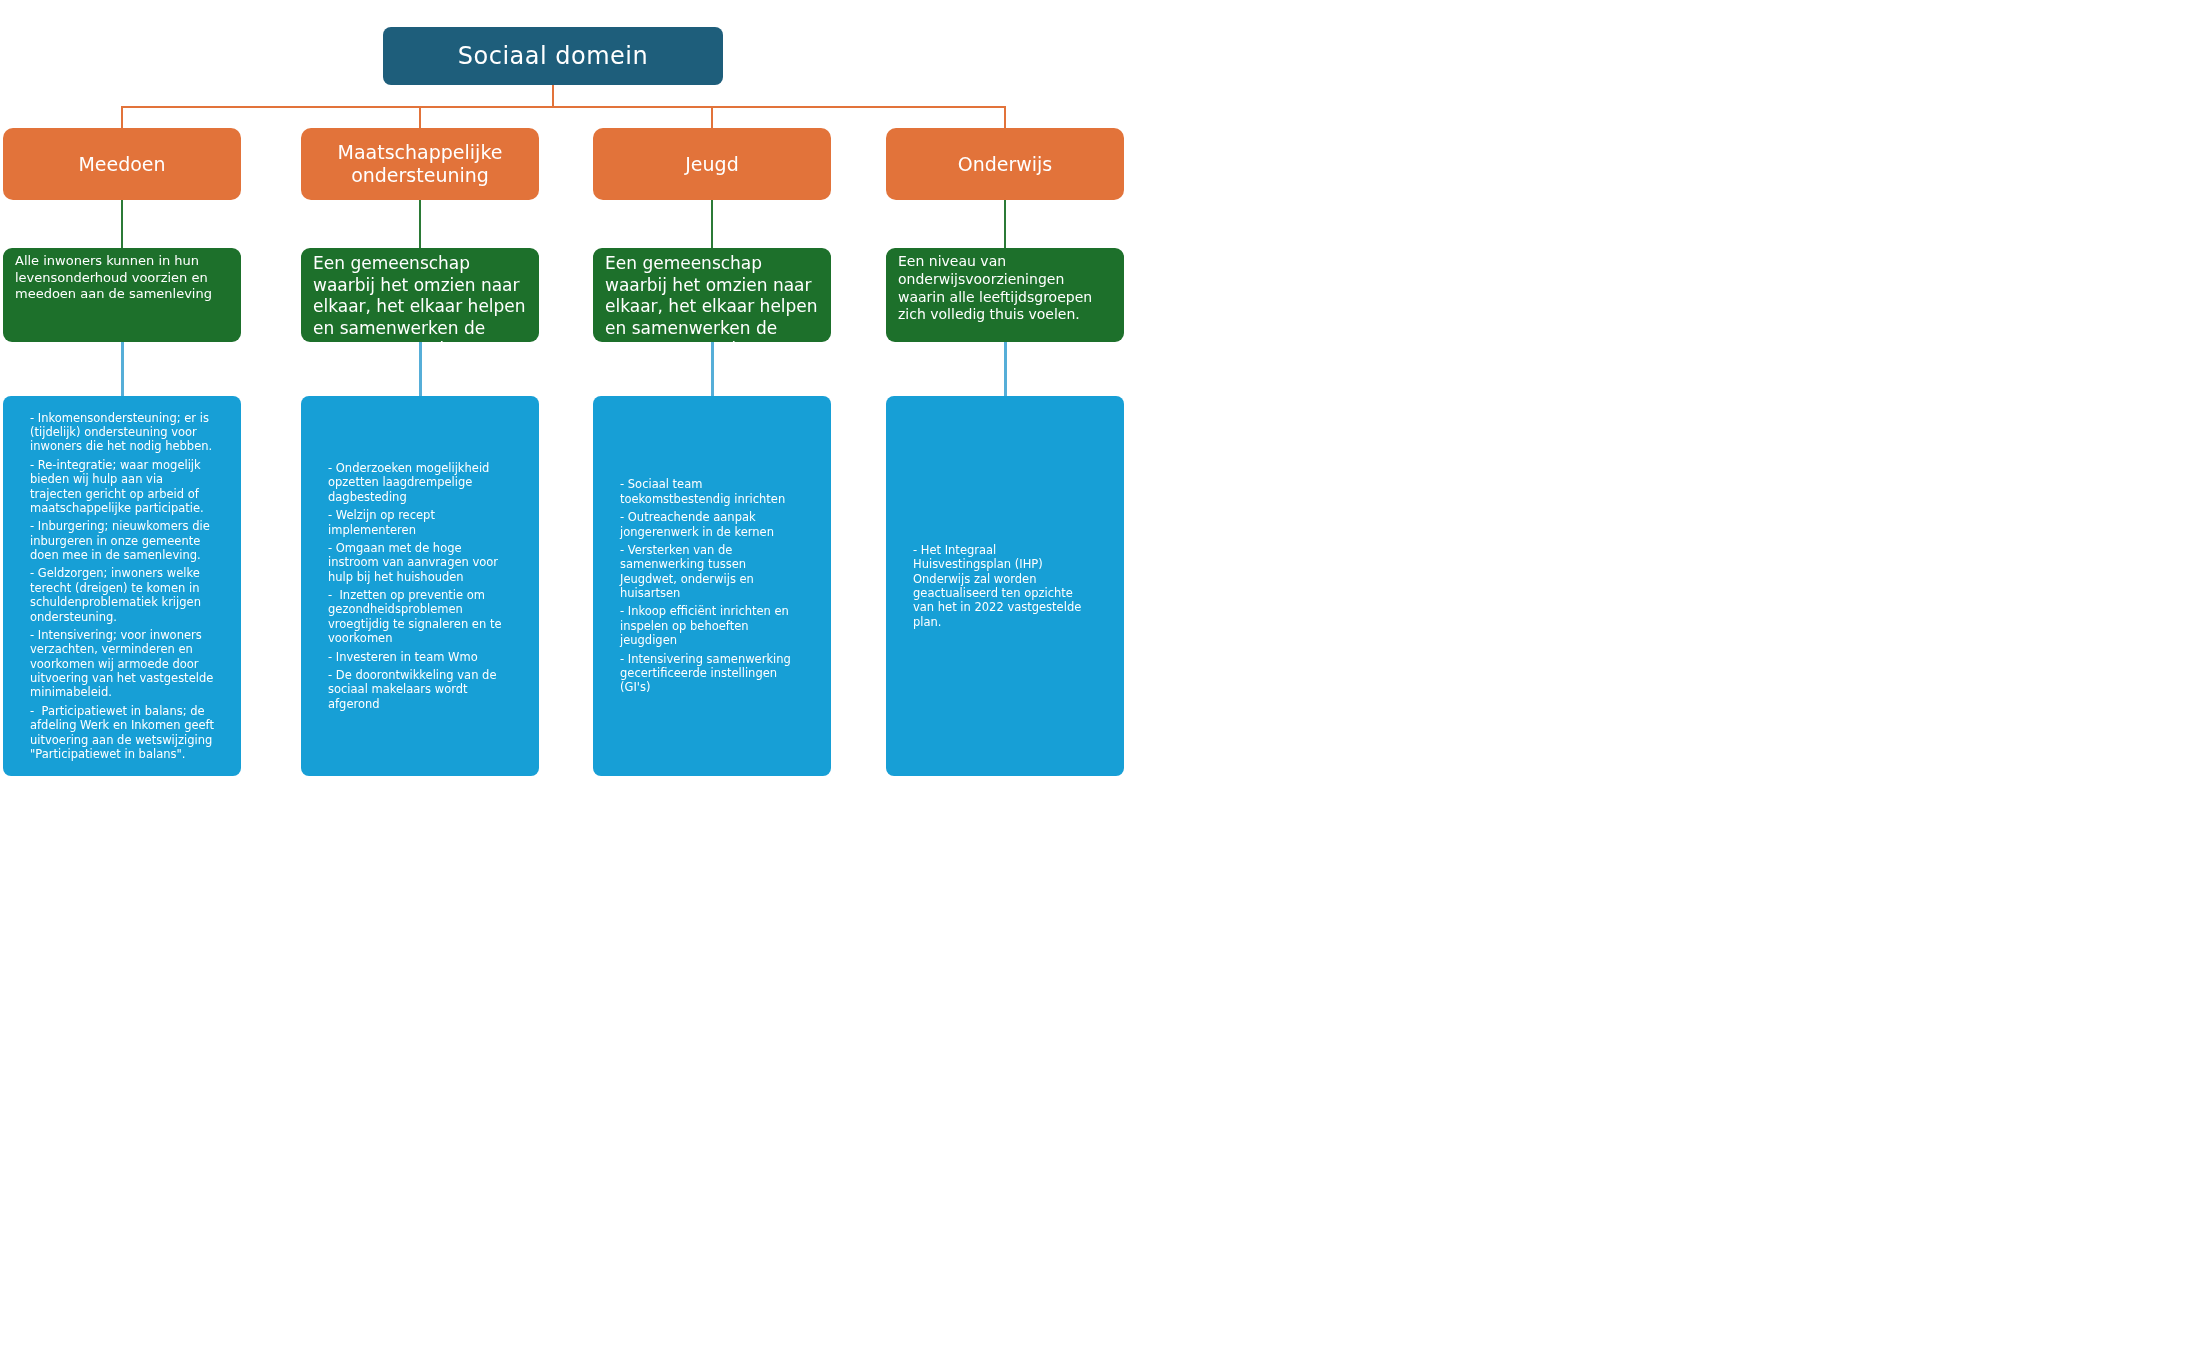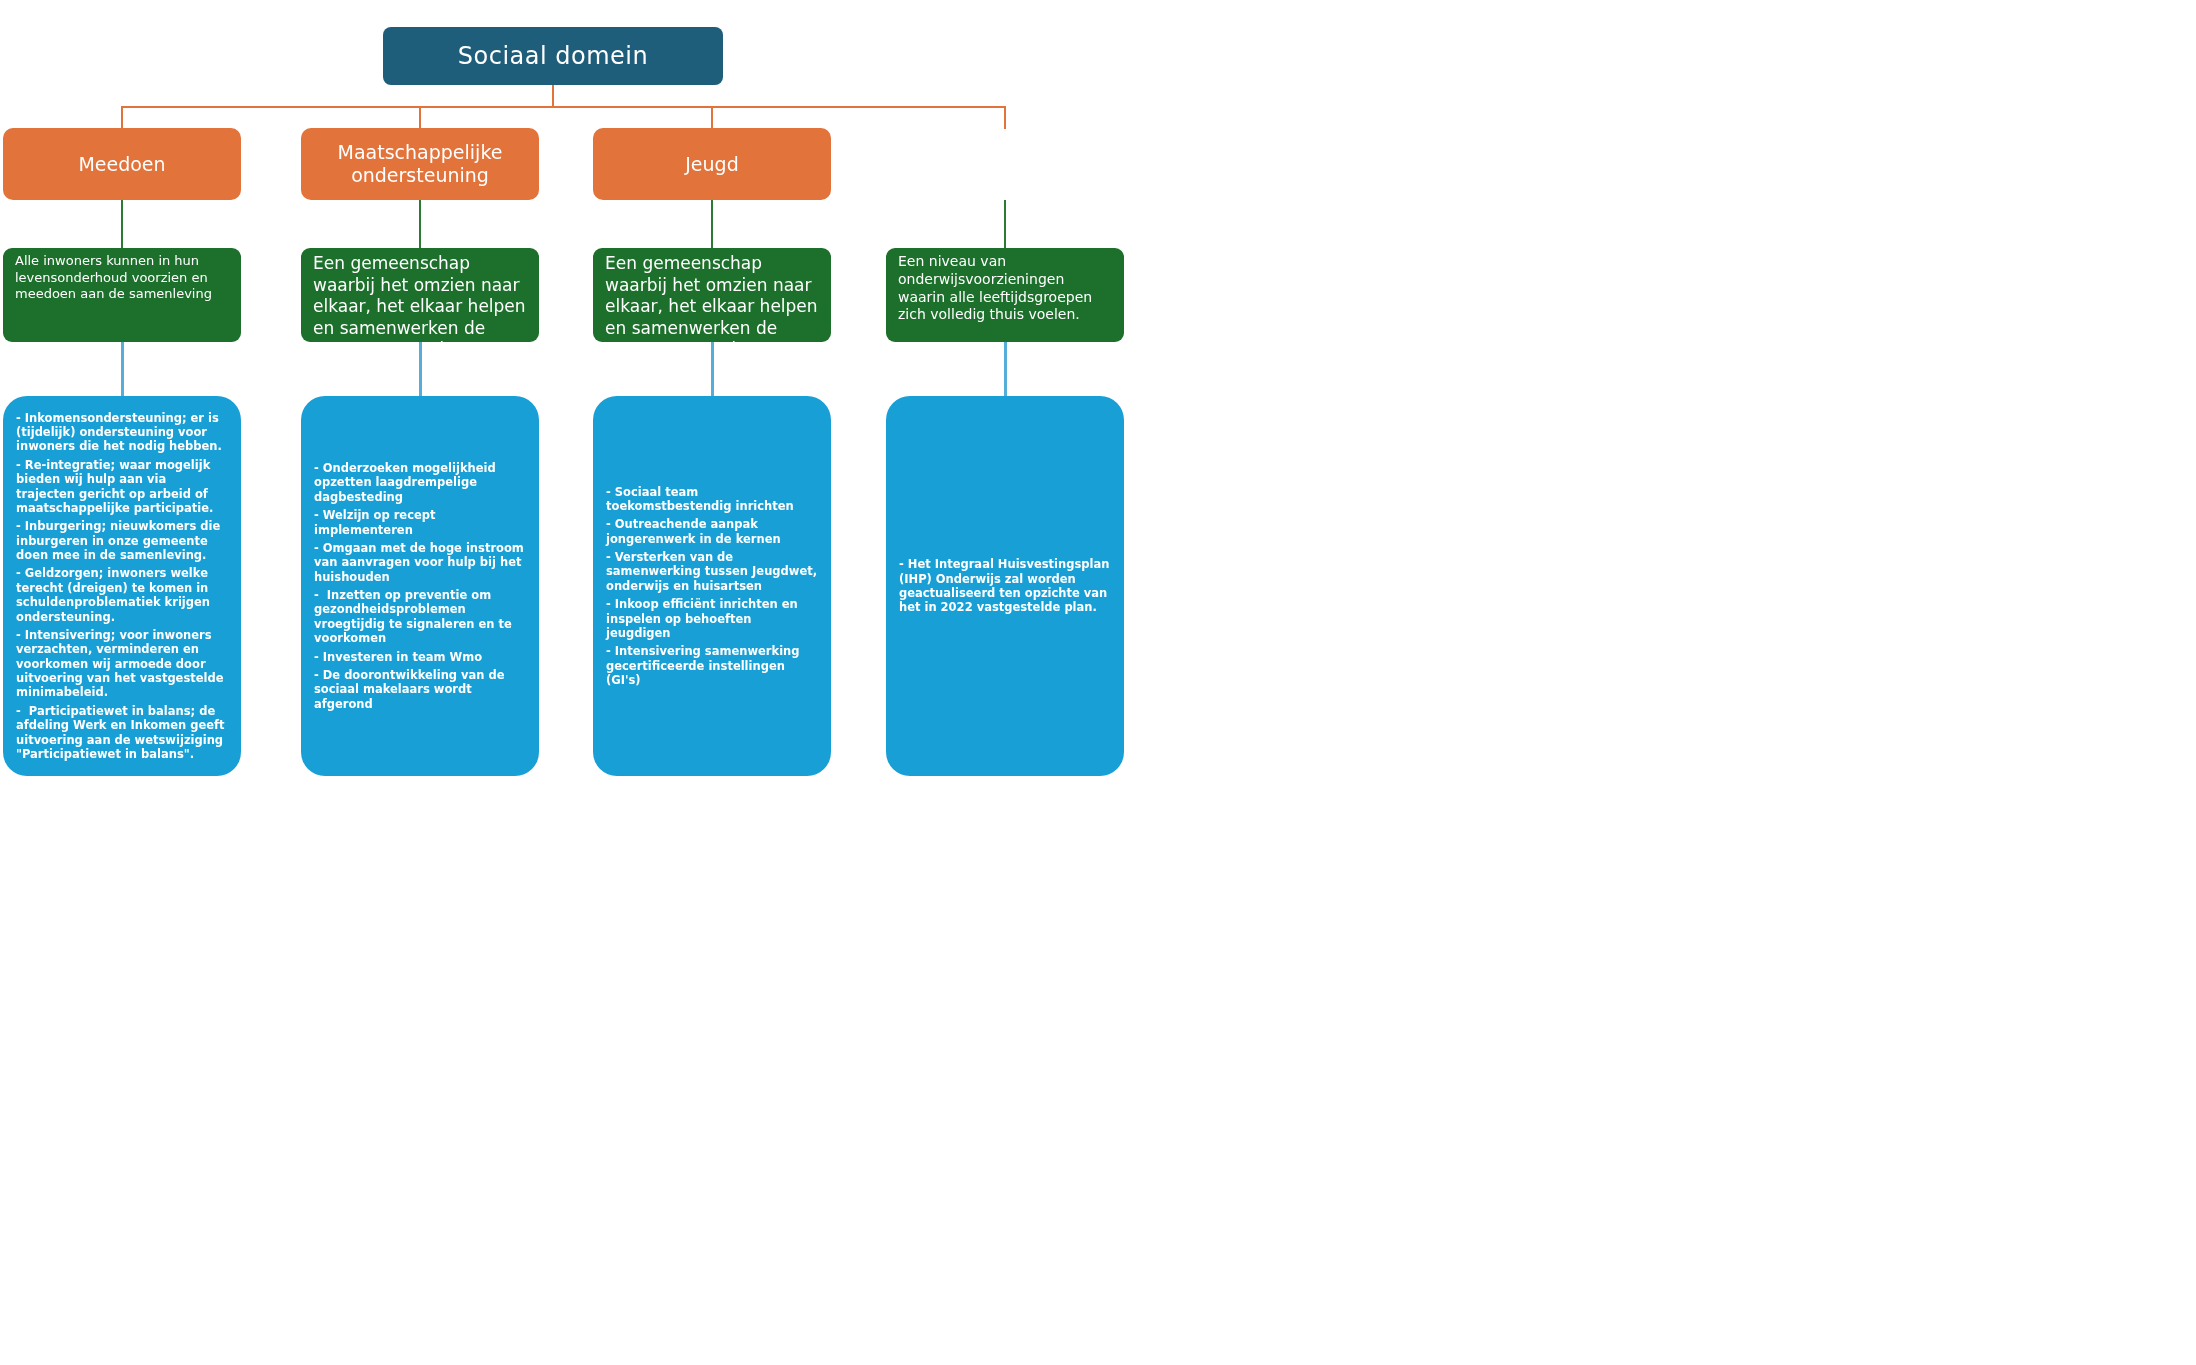--- a/index.html
+++ b/index.html
@@ -67,24 +67,23 @@
   .v-sm { font-size: 17px; }
   .v-md { font-size: 14px; }
   .vline-actions {
     position: absolute;
     left: 118px; top: 342px; width: 3px; height: 54px;
     background: var(--actions-connector);
   }
   .actions-box {
     left: 0; top: 396px; width: 238px; height: 380px;
     background: var(--actions-box);
-    border-radius: 24px;
+    border-radius: 8px;
     display: flex; flex-direction: column; justify-content: center;
-    padding: 10px 13px;
-    font-weight: bold;
+    padding: 10px 27px;
   }
   .action {
     margin: 2px 0;
     font-size: 11.5px;
     line-height: 1.25;
     white-space: pre-wrap;
   }
 </style>
 </head>
 <body>
@@ -151,20 +150,23 @@
         <p class="action">- Sociaal team toekomstbestendig inrichten</p>
         <p class="action">- Outreachende aanpak jongerenwerk in de kernen</p>
         <p class="action">- Versterken van de samenwerking tussen Jeugdwet, onderwijs en huisartsen</p>
         <p class="action">- Inkoop efficiënt inrichten en inspelen op behoeften jeugdigen</p>
         <p class="action">- Intensivering samenwerking gecertificeerde instellingen (GI's)</p>
       </div>
   </div>
 
   <div class="col" style="left:886px">
     <div class="drop"></div>
+    <div class="box branch-box">
+      <span>Onderwijs</span>
+    </div>
     <div class="vline-vision"></div>
     <div class="box vision-box v-md">
       <div>Een niveau van onderwijsvoorzieningen waarin alle leeftijdsgroepen zich volledig thuis voelen.</div>
     </div>
     <div class="vline-actions"></div>
     <div class="box actions-box">
         <p class="action">- Het Integraal Huisvestingsplan (IHP) Onderwijs zal worden geactualiseerd ten opzichte van het in 2022 vastgestelde plan.</p>
       </div>
   </div>
 

